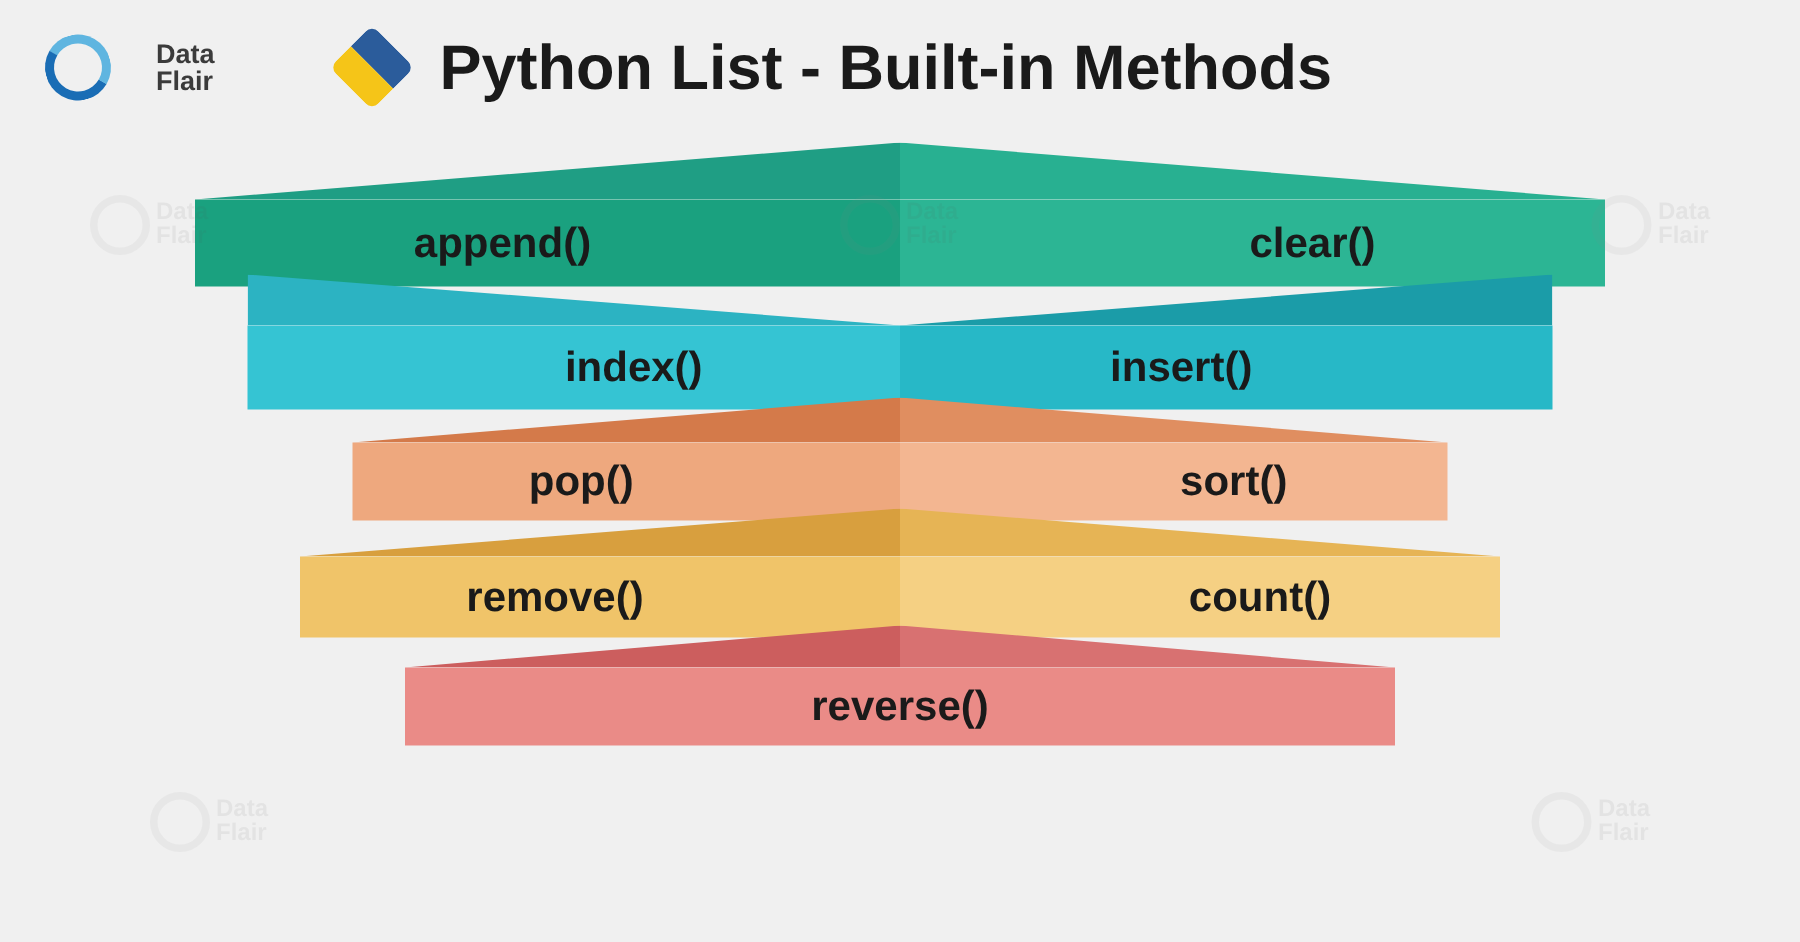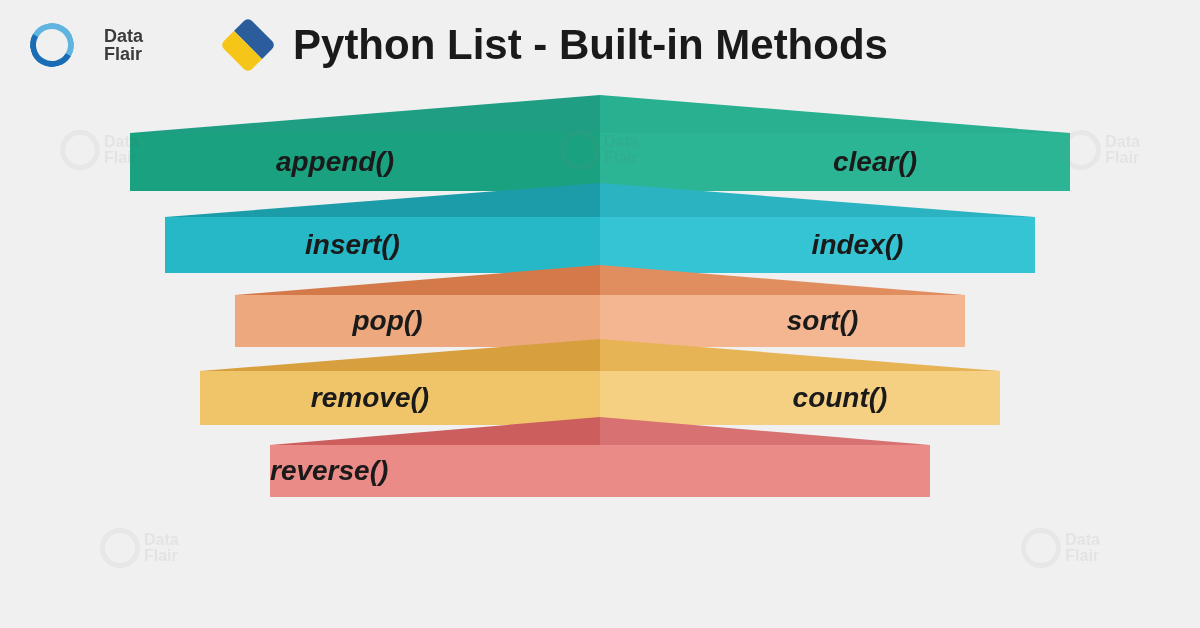--- a/index.html
+++ b/index.html
@@ -93,21 +93,20 @@
   .panel-front{
     position:absolute;
     top:38px;left:0;right:0;bottom:0;
     display:flex;align-items:center;
   }
   .left .panel-front{justify-content:center;padding-right:60px}
   .right .panel-front{justify-content:center;padding-left:80px}
   .label{
     font-size:28px;
     font-weight:bold;
-    font-style:italic;
     color:#1a1a1a;
   }
   
   .t1{width:940px}
   .t1 .panel{width:470px}
   .t1 .left .panel-top{background:#1f9e84;clip-path:polygon(0 100%,100% 0,100% 100%)}
   .t1 .left .panel-front{background:#1aa17f}
   .t1 .right .panel-top{background:#28b091;clip-path:polygon(0 0,100% 100%,0 100%)}
   .t1 .right .panel-front{background:#2cb594}
   
@@ -134,21 +133,21 @@
   .t4 .panel-top{height:30px}
   .t4 .panel-front{top:30px}
   .t4 .left .panel-top{background:#d47a4a;clip-path:polygon(0 100%,100% 0,100% 100%)}
   .t4 .left .panel-front{background:#eea87e}
   .t4 .right .panel-top{background:#e08e60;clip-path:polygon(0 0,100% 100%,0 100%)}
   .t4 .right .panel-front{background:#f3b691}
   
   .t5{width:660px;margin-top:-8px}
   .t5 .panel{width:660px;height:80px}
   .t5 .panel-top{height:28px}
-  .t5 .panel-front{top:28px;padding:0}
+  .t5 .panel-front{top:28px;justify-content:center;padding:0}
   .t5 .panel-top{
     background:linear-gradient(to right,#cc5e5e 0%,#cc5e5e 50%,#d87171 50%,#d87171 100%);
     clip-path:polygon(0 100%,50% 0,100% 100%);
   }
   .t5 .panel-front{background:#ea8b87}
   .watermark{
     position:absolute;
     opacity:0.08;
     pointer-events:none;
     display:flex;
@@ -196,30 +195,30 @@
     </div>
     <div class="panel right">
       <div class="panel-top"></div>
       <div class="panel-front">
           <span class="label">clear()</span>
         </div>
     </div>
   </div>
 
   <div class="tier t2">
+    <div class="panel right">
+      <div class="panel-top"></div>
+      <div class="panel-front">
+          <span class="label">index()</span>
+        </div>
+    </div>
     <div class="panel left">
       <div class="panel-top"></div>
       <div class="panel-front">
           <span class="label">insert()</span>
-        </div>
-    </div>
-    <div class="panel right">
-      <div class="panel-top"></div>
-      <div class="panel-front">
-          <span class="label">index()</span>
         </div>
     </div>
   </div>
 
   <div class="tier t4">
     <div class="panel left">
       <div class="panel-top"></div>
       <div class="panel-front">
           <span class="label">pop()</span>
         </div>

